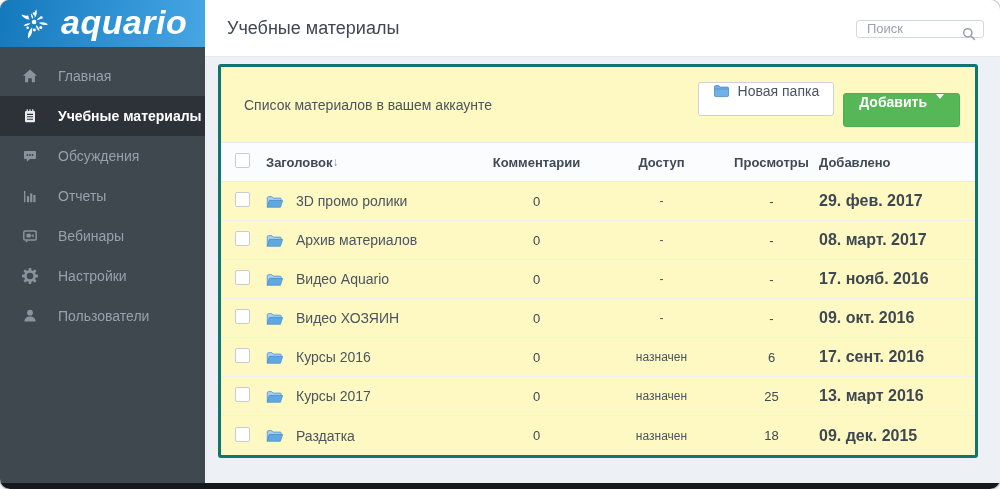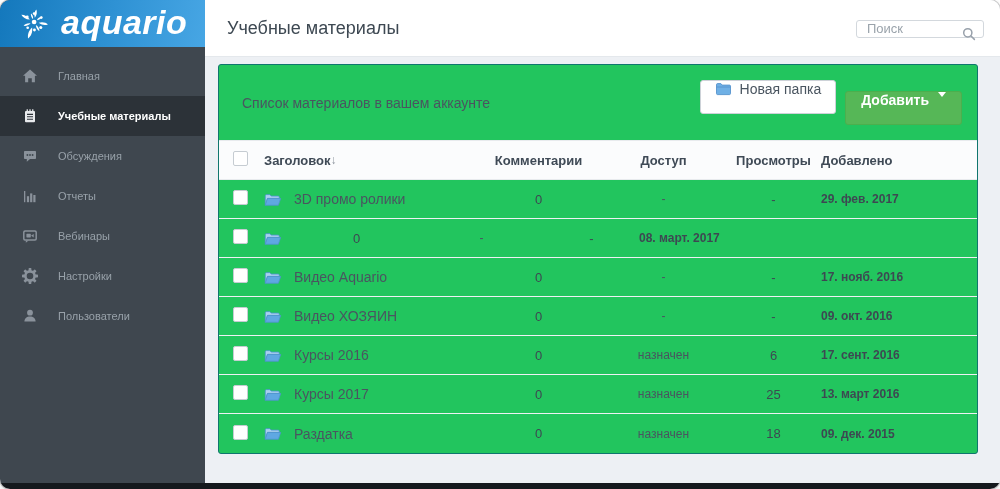--- a/index.html
+++ b/index.html
@@ -25,21 +25,21 @@
     background:linear-gradient(100deg,#1478bc 0%, #2f92d4 55%, #47a6e4 100%);
   }
   .logo-text{
     color:#fff; font-size:34px; font-weight:bold; font-style:italic;
     letter-spacing:.5px; padding-bottom:3px;
   }
   .nav{ padding-top:9px; }
   .nav-item{
     height:40px; display:flex; align-items:center; gap:18px;
     padding-left:22px; cursor:pointer;
-    color:#98a1a9; font-size:11px; font-weight:500;
+    color:#98a1a9; font-size:14px; font-weight:500;
   }
   .nav-item .nav-ic{ width:18px; height:16px; color:#8a929b; flex:0 0 18px; display:flex; align-items:center; }
   .nav-item.active{ background:#2c3238; color:#ffffff; font-weight:600; }
   .nav-item.active .nav-ic{ color:#e9ebed; }
   
   .main{ margin-left:205px; height:483px; display:flex; flex-direction:column; }
   .topbar{
     height:57px; background:#fff; border-bottom:1px solid #e4e8ec;
     display:flex; align-items:center; justify-content:space-between;
     padding:0 16px 0 22px; flex:0 0 57px;
@@ -50,21 +50,21 @@
   }
   .searchbox input{
     width:100%; height:100%; border:1px solid #d3d8dd; border-radius:3px;
     padding:0 28px 0 10px; font-size:13px; color:#4a5560; outline:none;
     font-family:"Liberation Sans", sans-serif;
   }
   .searchbox input::placeholder{ color:#9aa3ab; }
   .searchbox .mag{ position:absolute; right:7px; top:7px; }
   .content{ flex:1; background:#edf0f4; padding:7px 22px 0 13px; }
   .card{
-    background:#22c55e; border:1px solid #0f766e; border-radius:3px;
+    background:#fef9c3; border:3px solid #0f766e; border-radius:3px;
   }
   .card-toolbar{
     height:75px; display:flex; align-items:center; justify-content:space-between;
     padding:0 15px 0 23px;
   }
   .caption{ font-size:14px; color:#4a5560; }
   .btns{ display:flex; gap:9px; }
   .btn{
     height:34px; border-radius:3px; display:inline-flex; 
     font-size:14px; cursor:pointer; font-family:"Liberation Sans", sans-serif;
@@ -92,21 +92,21 @@
   }
   .trow:last-child{ border-bottom:none; }
   .c-check{ flex:0 0 31px; }
   .c-folder{ flex:0 0 30px; display:flex; align-items:center; }
   .c-name{ flex:1 1 auto; }
   .thead .c-name{ display:flex; align-items:center; }
   .sort-arrow{ color:#8d959e; font-size:12px; font-weight:normal; }
   .c-comments{ flex:0 0 125px; text-align:center; font-size:13px; color:#3d4852; }
   .c-access{ flex:0 0 125px; text-align:center; font-size:12px; color:#4a5560; }
   .c-views{ flex:0 0 95px; text-align:center; font-size:13px; color:#3d4852; }
-  .c-added{ flex:0 0 142px; text-align:left; font-size:12px; font-weight:bold; color:#3d4852; }
+  .c-added{ flex:0 0 142px; text-align:left; font-size:16px; font-weight:bold; color:#3d4852; }
   .thead .c-comments,.thead .c-access,.thead .c-views,.thead .c-added{
     font-size:13px; font-weight:bold; color:#3f4a56;
   }
   .checkbox{
     width:15px; height:15px; border:1px solid #c6ccd2; border-radius:2px;
     background:#fff; display:inline-block; cursor:pointer;
   }
   .name-link{ cursor:pointer; }
   
   .bottom-strip{
@@ -307,20 +307,21 @@
     <span class="c-added">29. фев. 2017</span>
   </div>
             <div class="trow">
     <span class="c-check"><span class="checkbox"></span></span>
     <span class="c-folder">
       <svg width="18" height="15" viewBox="0 0 17 14">
         <path d="M1.2 12.4 V3.4 c0-.55.45-1 1-1 h3.3 l1.3 1.4 h6.6 c.55 0 1 .45 1 1 v1.2 H3.3 z" fill="#a9d0f0" stroke="#4f94cf" stroke-width="0.8"></path>
         <path d="M1.2 12.4 L3.3 6 h12.4 l-2.1 6.4 z" fill="#5fa8e2" stroke="#4f94cf" stroke-width="0.8"></path>
       </svg>
     </span>
+    <span class="c-name name-link">Архив материалов</span>
     <span class="c-comments">0</span>
     <span class="c-access">-</span>
     <span class="c-views">-</span>
     <span class="c-added">08. март. 2017</span>
   </div>
             <div class="trow">
     <span class="c-check"><span class="checkbox"></span></span>
     <span class="c-folder">
       <svg width="18" height="15" viewBox="0 0 17 14">
         <path d="M1.2 12.4 V3.4 c0-.55.45-1 1-1 h3.3 l1.3 1.4 h6.6 c.55 0 1 .45 1 1 v1.2 H3.3 z" fill="#a9d0f0" stroke="#4f94cf" stroke-width="0.8"></path>

